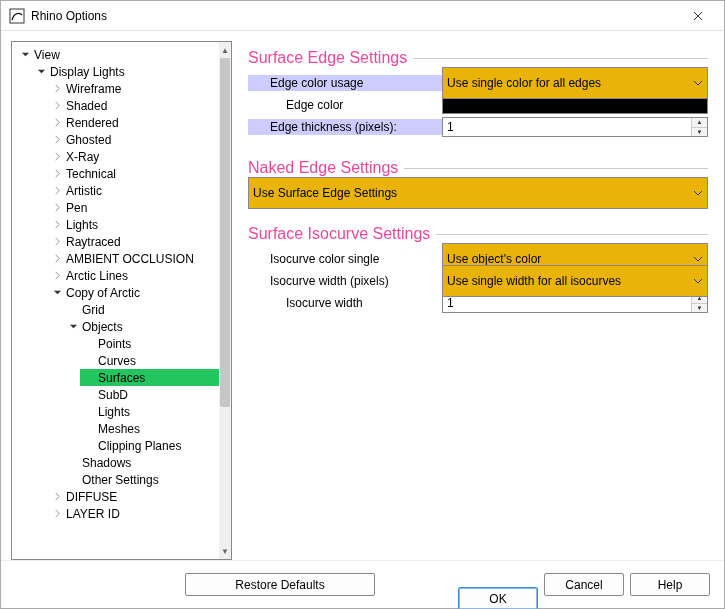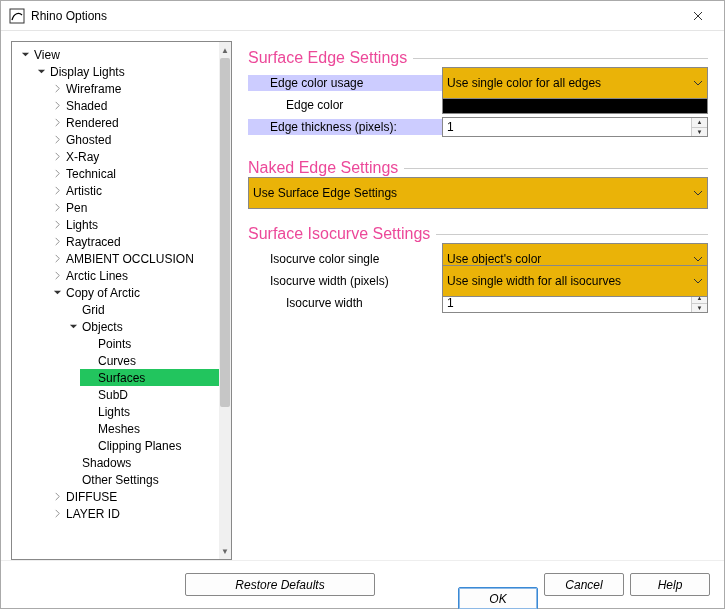--- a/index.html
+++ b/index.html
@@ -37,21 +37,21 @@
   .prop-label.hl { background:#ccccff; }
   .prop-control { flex:1; min-width:0; display:flex; align-items:center; }
   .combo { flex:1; height:32px; border:1px solid #888; background:#eab308; display:flex; align-items:center; padding:0 4px; position:relative; }
   .combo .caret { position:absolute; right:4px; top:50%; transform:translateY(-50%); }
   .swatch { flex:1; height:18px; background:#000; border:1px solid #888; }
   .numbox { flex:1; height:20px; border:1px solid #888; display:flex; align-items:stretch; background:#fff; }
   .numval { flex:1; padding:0 4px; display:flex; align-items:center; }
   .spin { width:16px; display:flex; flex-direction:column; border-left:1px solid #ccc; }
   .spin-btn { flex:1; display:flex; align-items:center; justify-content:center; font-size:6px; color:#333; background:#f4f4f4; }
   .spin-btn + .spin-btn { border-top:1px solid #ccc; }
-  .footer { height:48px; display:flex; align-items:center; padding:0 14px; gap:6px; border-top:1px solid #eee;font-style:italic; }
+  .footer { height:48px; display:flex; align-items:center; padding:0 14px; gap:6px; border-top:1px solid #eee; }
   .spacer { flex:1; }
   .btn { min-width:80px; height:23px; border:1px solid #888; background:#fdfdfd; display:flex; align-items:center; justify-content:center; padding:0 12px; border-radius:2px; }
   .btn.restore { min-width:190px; }
   .btn.default { border-color:#3a8ad6; box-shadow:inset 0 0 0 1px #8db9e6;margin-top:28px; }
   svg { display:block; }
 </style>
 </head>
 <body>
 
 <div class="window">

